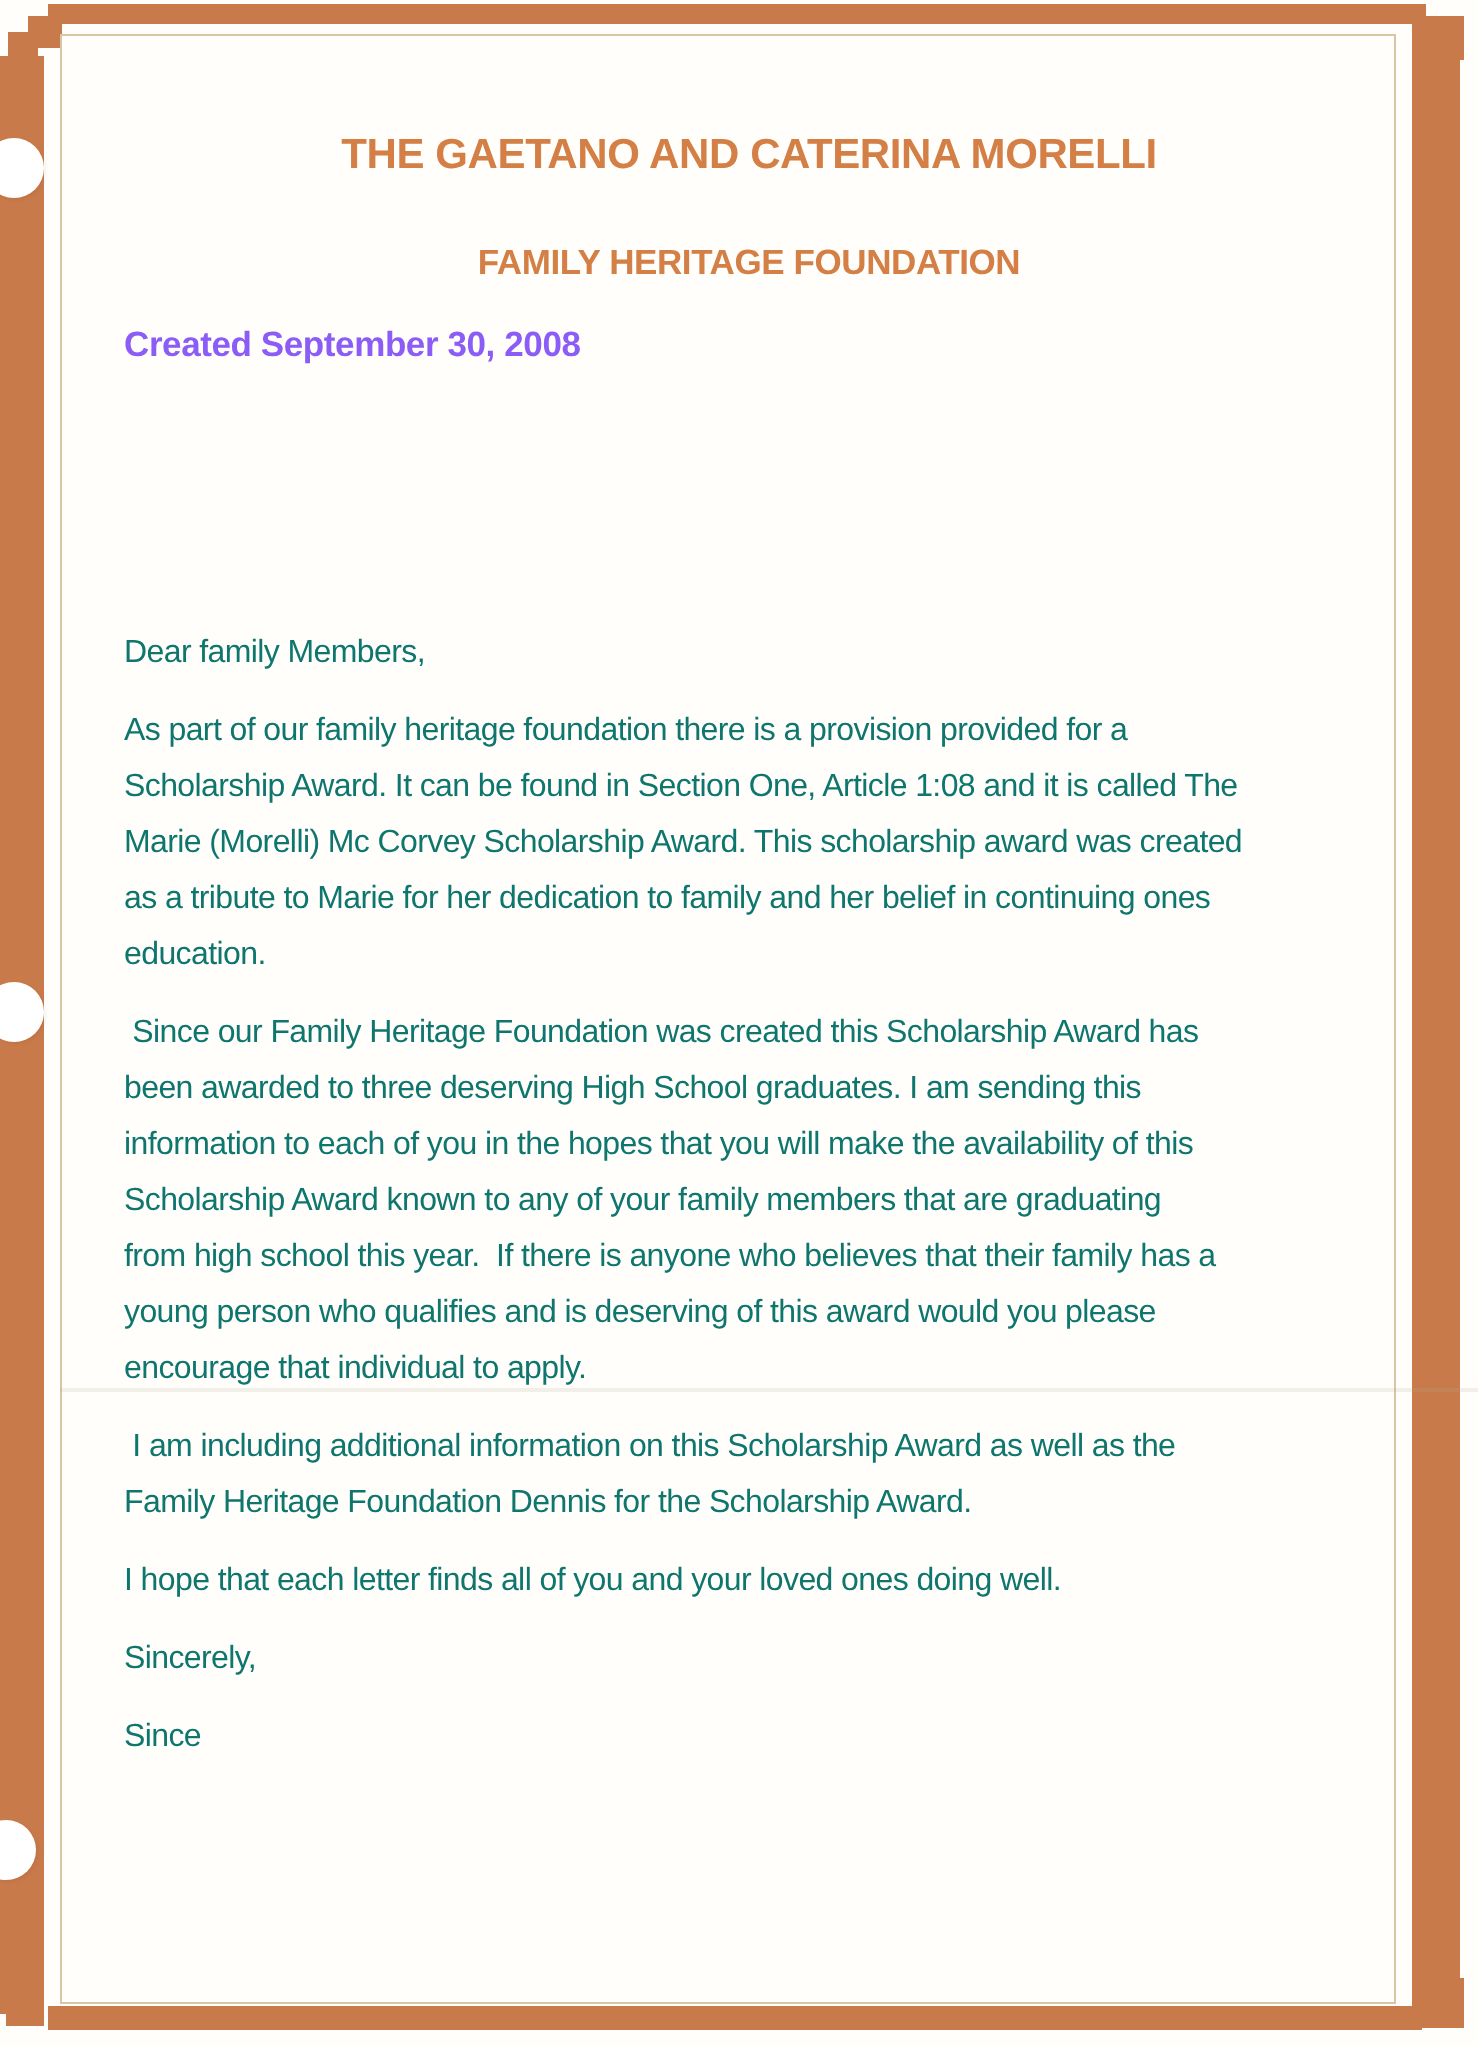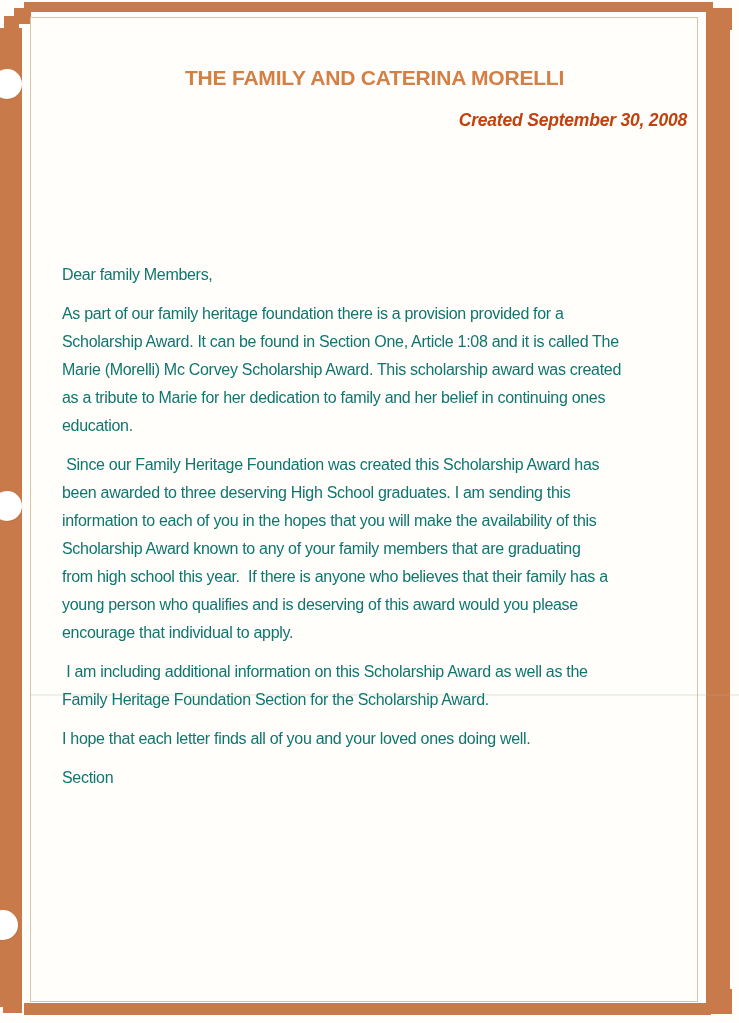--- a/index.html
+++ b/index.html
@@ -52,21 +52,21 @@
     text-align: center; color: #d37f45; letter-spacing: -0.2px;
   }
   .title-2 {
     margin: 31px 0 0 0;
     font-size: 17.5px; line-height: 21px; font-weight: bold;
     text-align: center; color: #d37f45; letter-spacing: -0.2px;
   }
   .title-3 {
     margin: 20px 0 0 0;
     font-size: 17.5px; line-height: 21px; font-weight: bold;
-    text-align: right; color: #c2410c; letter-spacing: -0.2px; font-style: italic;
+    text-align: left; color: #8b5cf6; letter-spacing: -0.2px;
   }
   .body-text p {
     margin: 0 0 11px 0;
     font-size: 16px; line-height: 28px;
     letter-spacing: -0.3px;
     white-space: pre-wrap;
     color: #0f766e;
   }
   .salutation { margin-top: 130px !important; }
 </style>
@@ -85,37 +85,39 @@
   <div class="band step-bl"></div>
   <div class="band step-br"></div>
   <div class="inner-line"></div>
   <div class="seam"></div>
 
   <div class="hole hole-top"></div>
   <div class="hole hole-middle"></div>
   <div class="hole hole-bottom"></div>
 
   <div class="content">
-    <div class="title-1">THE FAMILY AND CATERINA MORELLI</div>
+    <div class="title-1">THE GAETANO AND CATERINA MORELLI</div>
+    <div class="title-2">FAMILY HERITAGE FOUNDATION</div>
     <div class="title-3">Created September 30, 2008</div>
 
     <div class="body-text">
       <p class="salutation">Dear family Members,</p>
       <p>As part of our family heritage foundation there is a provision provided for a
 Scholarship Award. It can be found in Section One, Article 1:08 and it is called The
 Marie (Morelli) Mc Corvey Scholarship Award. This scholarship award was created
 as a tribute to Marie for her dedication to family and her belief in continuing ones
 education.</p>
       <p> Since our Family Heritage Foundation was created this Scholarship Award has
 been awarded to three deserving High School graduates. I am sending this
 information to each of you in the hopes that you will make the availability of this
 Scholarship Award known to any of your family members that are graduating
 from high school this year.  If there is anyone who believes that their family has a
 young person who qualifies and is deserving of this award would you please
 encourage that individual to apply.</p>
       <p> I am including additional information on this Scholarship Award as well as the
-Family Heritage Foundation Section for the Scholarship Award.</p>
+Family Heritage Foundation Dennis for the Scholarship Award.</p>
       <p>I hope that each letter finds all of you and your loved ones doing well.</p>
-      <p>Section</p>
+      <p>Sincerely,</p>
+      <p>Since</p>
     </div>
   </div>
 
 </div>
 
 </body></html>

